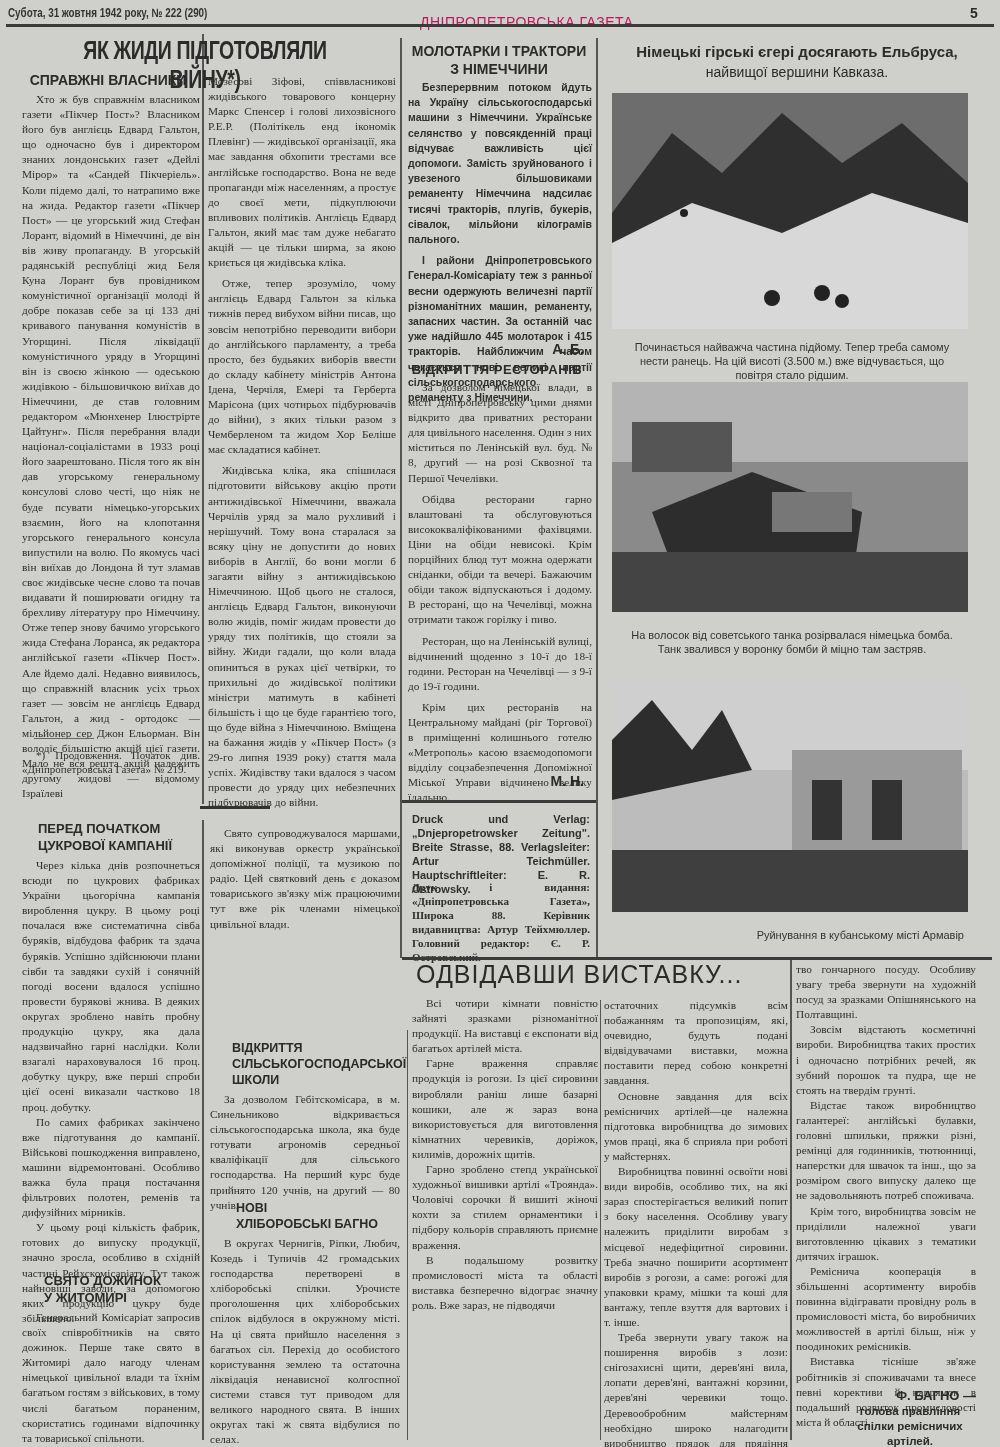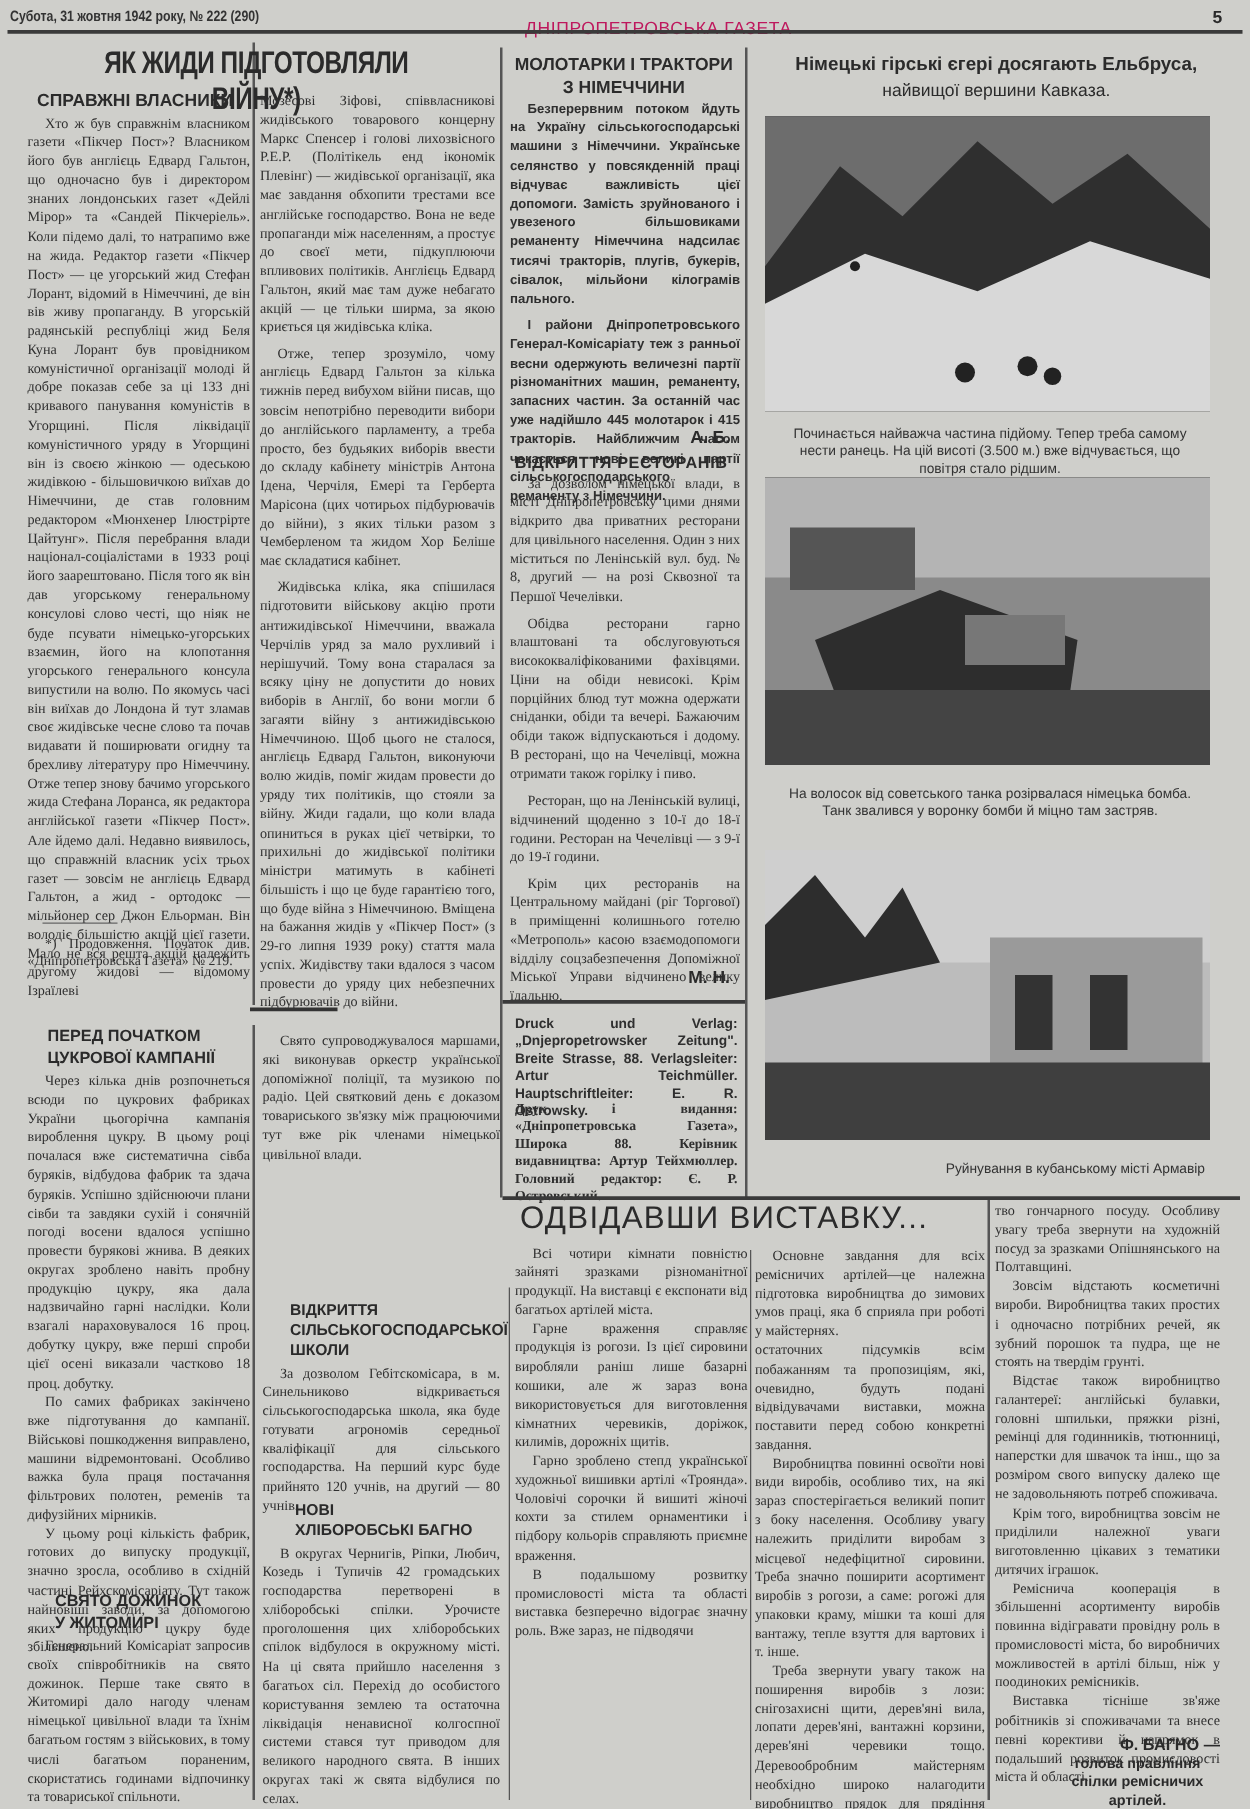--- a/index.html
+++ b/index.html
@@ -158,22 +158,22 @@
 </div>
 
 <div class="abs" style="left:416px;top:960px;width:370px;font-family:'Liberation Sans',sans-serif;font-size:25px;letter-spacing:1px;color:#2b2b2b;">ОДВІДАВШИ ВИСТАВКУ...</div>
 <div class="abs col" style="left:412px;top:996px;width:186px;">
   <p>Всі чотири кімнати повністю зайняті зразками різноманітної продукції. На виставці є експонати від багатьох артілей міста.</p>
   <p>Гарне враження справляє продукція із рогози. Із цієї сировини виробляли раніш лише базарні кошики, але ж зараз вона використовується для виготовлення кімнатних черевиків, доріжок, килимів, дорожніх щитів.</p>
   <p>Гарно зроблено степд української художньої вишивки артілі «Троянда». Чоловічі сорочки й вишиті жіночі кохти за стилем орнаментики і підбору кольорів справляють приємне враження.</p>
   <p>В подальшому розвитку промисловості міста та області виставка безперечно відограє значну роль. Вже зараз, не підводячи</p>
 </div>
 <div class="abs col" style="left:604px;top:998px;width:184px;">
+  <p style="text-indent:0">остаточних підсумків всім побажанням та пропозиціям, які, очевидно, будуть подані відвідувачами виставки, можна поставити перед собою конкретні завдання.</p>
   <p>Основне завдання для всіх ремісничих артілей—це належна підготовка виробництва до зимових умов праці, яка б сприяла при роботі у майстернях.</p>
-  <p style="text-indent:0">остаточних підсумків всім побажанням та пропозиціям, які, очевидно, будуть подані відвідувачами виставки, можна поставити перед собою конкретні завдання.</p>
   <p>Виробництва повинні освоїти нові види виробів, особливо тих, на які зараз спостерігається великий попит з боку населення. Особливу увагу належить приділити виробам з місцевої недефіцитної сировини. Треба значно поширити асортимент виробів з рогози, а саме: рогожі для упаковки краму, мішки та коші для вантажу, тепле взуття для вартових і т. інше.</p>
   <p>Треба звернути увагу також на поширення виробів з лози: снігозахисні щити, дерев'яні вила, лопати дерев'яні, вантажні корзини, дерев'яні черевики тощо. Деревообробним майстерням необхідно широко налагодити виробництво прядок для прядіння пряжі, з якої виробляється селянська тканина, і необхідність якої в селянськім побуті наявна.</p>
 
 </div>
 <div class="abs col" style="left:796px;top:962px;width:180px;">
   <p style="text-indent:0">тво гончарного посуду. Особливу увагу треба звернути на художній посуд за зразками Опішнянського на Полтавщині.</p>
   <p>Зовсім відстають косметичні вироби. Виробництва таких простих і одночасно потрібних речей, як зубний порошок та пудра, ще не стоять на твердім грунті.</p>
   <p>Відстає також виробництво галантереї: англійські булавки, головні шпильки, пряжки різні, ремінці для годинників, тютюнниці, наперстки для швачок та інш., що за розміром свого випуску далеко ще не задовольняють потреб споживача.</p>
   <p>Крім того, виробництва зовсім не приділили належної уваги виготовленню цікавих з тематики дитячих іграшок.</p>
   <p>Ремісничa кооперація в збільшенні асортименту виробів повинна відігравати провідну роль в промисловості міста, бо виробничих можливостей в артілі більш, ніж у поодиноких ремісників.</p>

